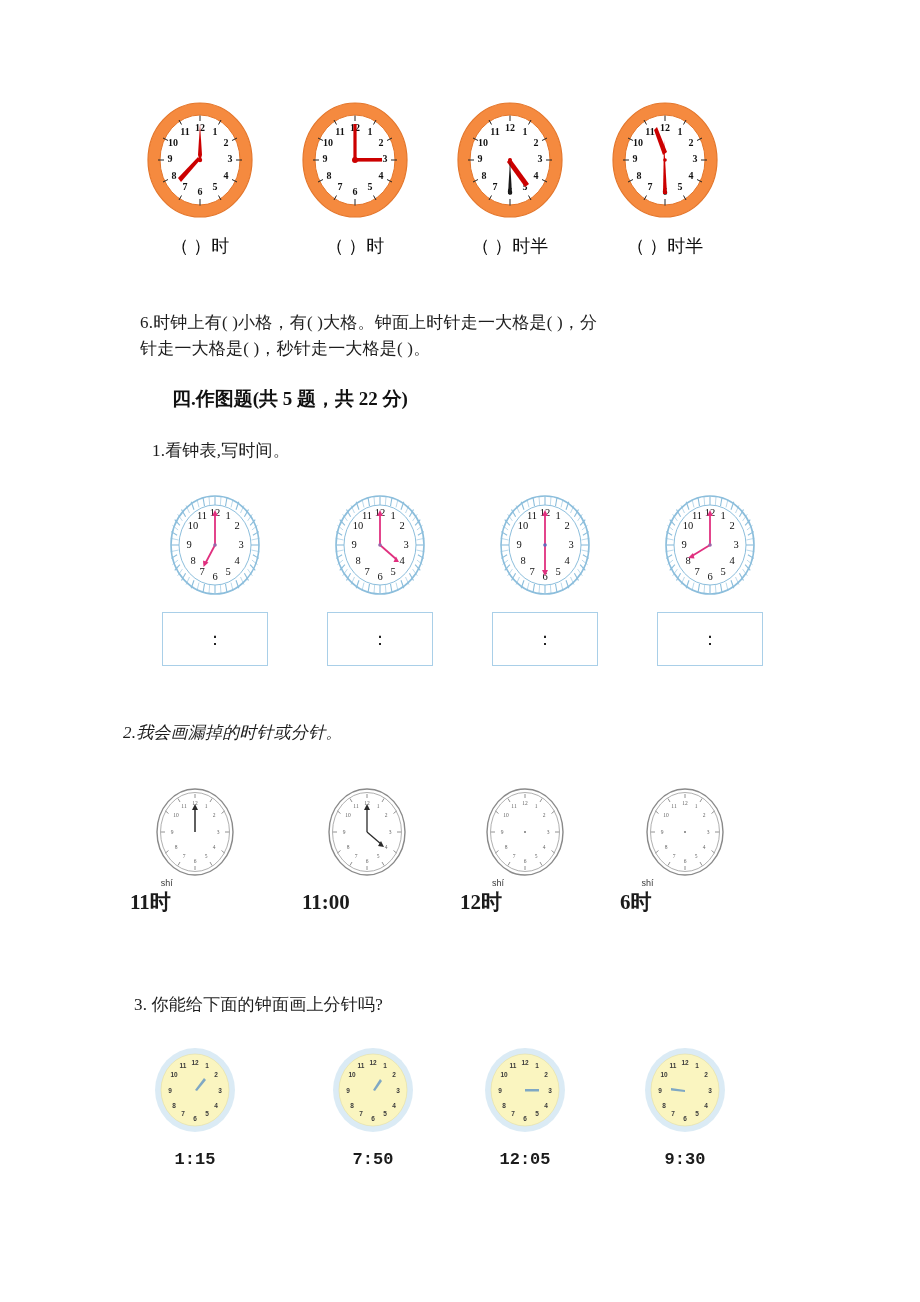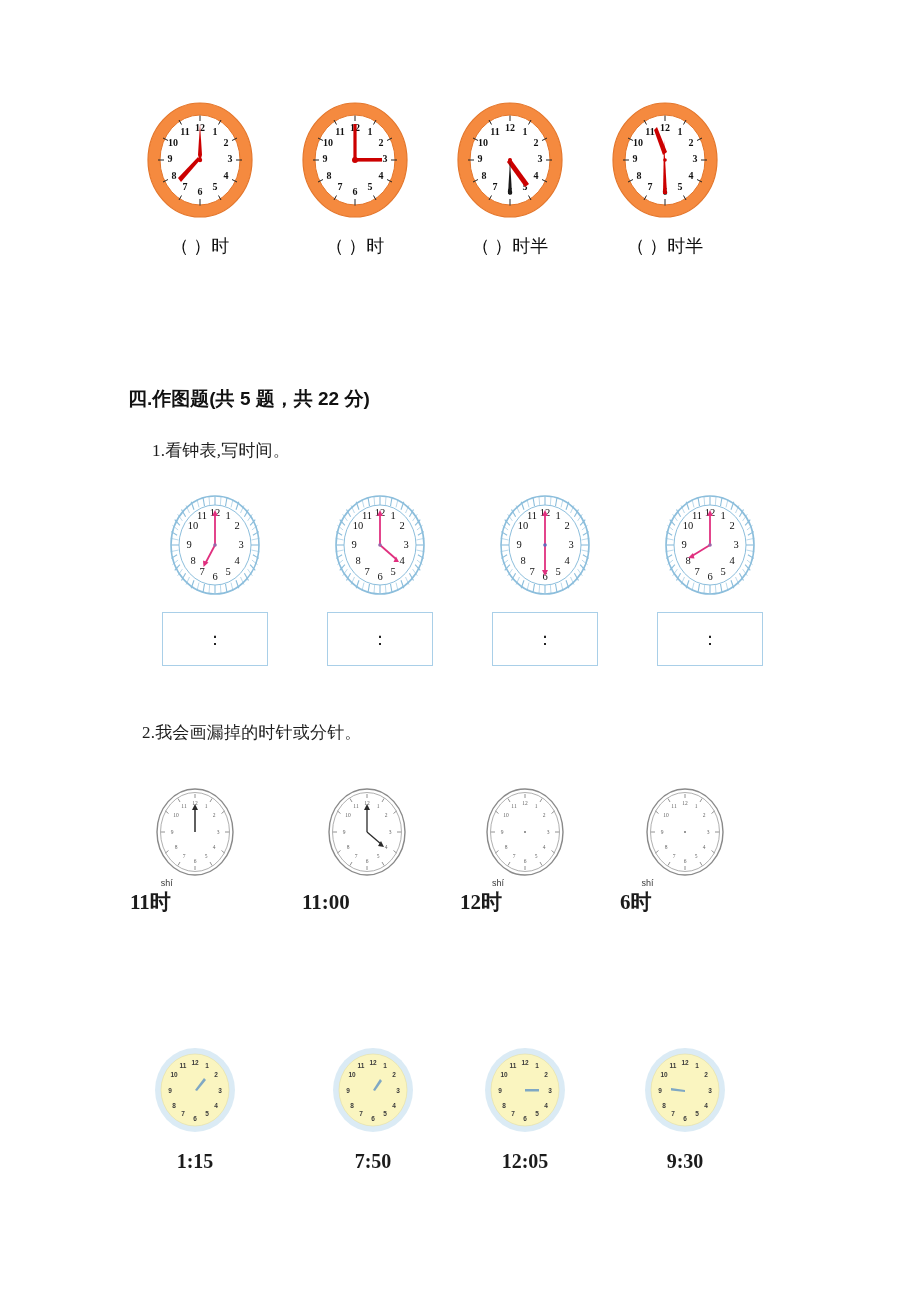--- a/index.html
+++ b/index.html
@@ -24,24 +24,25 @@
 
   
   .qtext {
     font-family: "Liberation Serif", "DejaVu Serif", serif;
     font-size: 17px;
     line-height: 26px;
     color: #1d1d1d;
     letter-spacing: 0.2px;
   }
   .section-head {
-    font-family: Liberation Sans, sans-serif;
+    font-family: Liberation Serif, serif;
     font-size: 19px;
     font-weight: bold;
     color: #111;
+    margin-left: 44px;
   }
 
   
   #orange-row {
     position: absolute;
     left: 140px;
     top: 100px;
     width: 640px;
     height: 180px;
   }
@@ -95,21 +96,21 @@
     top: 50%;
     transform: translateY(-50%);
     text-align: center;
     font-family: "Liberation Serif", "DejaVu Serif", serif;
     font-size: 18px;
     color: #222;
     line-height: 1;
   }
 
   
-  #q4-2 { position: absolute; left: 142px; top: 720px; }
+  #q4-2 { position: absolute; left: 123px; top: 720px; font-style: italic; }
   #gray-row { position: absolute; left: 130px; top: 786px; width: 650px; height: 150px; }
   .gclock-cell { position: absolute; width: 130px; text-align: left; }
   .gclock-wrap { position: relative; width: 84px; height: 92px; margin: 0 auto; }
   .glabel {
     margin-top: 14px;
     font-family: "Liberation Serif", "DejaVu Serif", serif;
     font-size: 21px;
     font-weight: bold;
     color: #1b1b1b;
     line-height: 1;
@@ -127,22 +128,22 @@
     letter-spacing: 0;
   }
 
   
   #q4-3 { position: absolute; left: 134px; top: 992px; }
   #yellow-row { position: absolute; left: 130px; top: 1046px; width: 650px; height: 140px; }
   .yclock-cell { position: absolute; width: 130px; text-align: center; }
   .yclock-wrap { position: relative; width: 86px; height: 88px; margin: 0 auto; }
   .ylabel {
     margin-top: 16px;
-    font-family: Liberation Serif, serif;
-    font-size: 20px;
+    font-family: Liberation Mono, monospace;
+    font-size: 17px;
     font-weight: bold;
     color: #1b1b1b;
   }
 
   svg { display: block; }
 </style>
 </head>
 <body>
 
 <div class="page">
@@ -307,20 +308,24 @@
           </g>
           <path d="M47 27 L57 52 L53 55 L44 30 Z" fill="#CC0000"></path>
           <path d="M54 40 L57 94 L53 94 Z" fill="#CC0000"></path>
           <circle cx="55" cy="60" r="1.8" fill="#CC0000"></circle>
         </svg>
       </div>
       <div class="olabel">（      ）时半</div>
     </div>
   </div>
 
+  <div id="q6">
+    <div class="qtext">6.时钟上有(        )小格，有(        )大格。钟面上时针走一大格是(        )，分</div>
+    <div class="qtext">针走一大格是(        )，秒针走一大格是(        )。</div>
+  </div>
 
   <div id="sec4-head" class="section-head">四.作图题(共 5 题，共 22 分)</div>
 
   <div id="q4-1" class="qtext">1.看钟表,写时间。</div>
 
   <div id="blue-row">
 
     <div class="bclock-cell" style="left:0px; top:0px;">
       <div class="bclock-wrap">
         <svg width="96" height="106" viewBox="0 0 96 106">
@@ -824,20 +829,21 @@
           <circle cx="42" cy="46" r="1" fill="#777"></circle>
         </svg>
       </div>
       <div class="glabel">
         <span class="pinyin">shí</span>
         <span>6时</span>
       </div>
     </div>
   </div>
 
+  <div id="q4-3" class="qtext">3.   你能给下面的钟面画上分针吗?</div>
 
   <div id="yellow-row">
 
     <div class="yclock-cell" style="left:0px; top:0px;">
       <div class="yclock-wrap">
         <svg width="86" height="88" viewBox="0 0 86 88">
           <ellipse cx="43" cy="44" rx="40" ry="42" fill="#CFE4F2" opacity="0.75"></ellipse>
           <ellipse cx="43" cy="44" rx="34" ry="36" fill="#FAF5C0" stroke="#e6dfa0" stroke-width="0.6"></ellipse>
           <g font-family="Liberation Sans, sans-serif" font-size="6.5" font-weight="bold" fill="#3a3a3a" text-anchor="middle">
             <text x="43" y="19">12</text>

